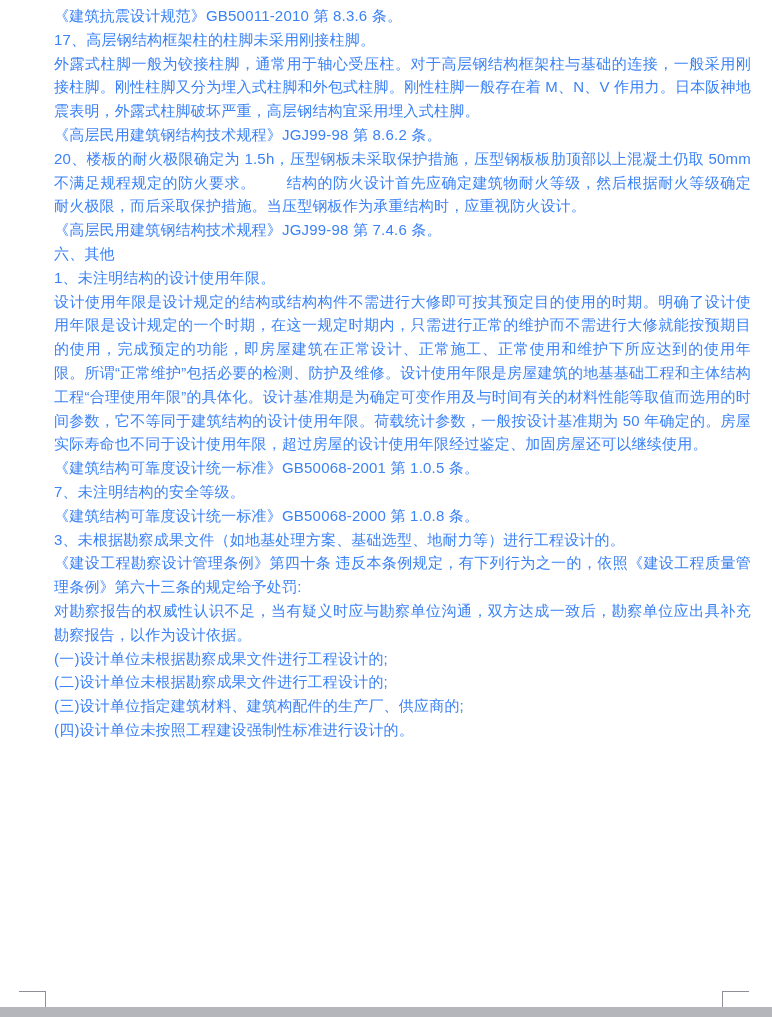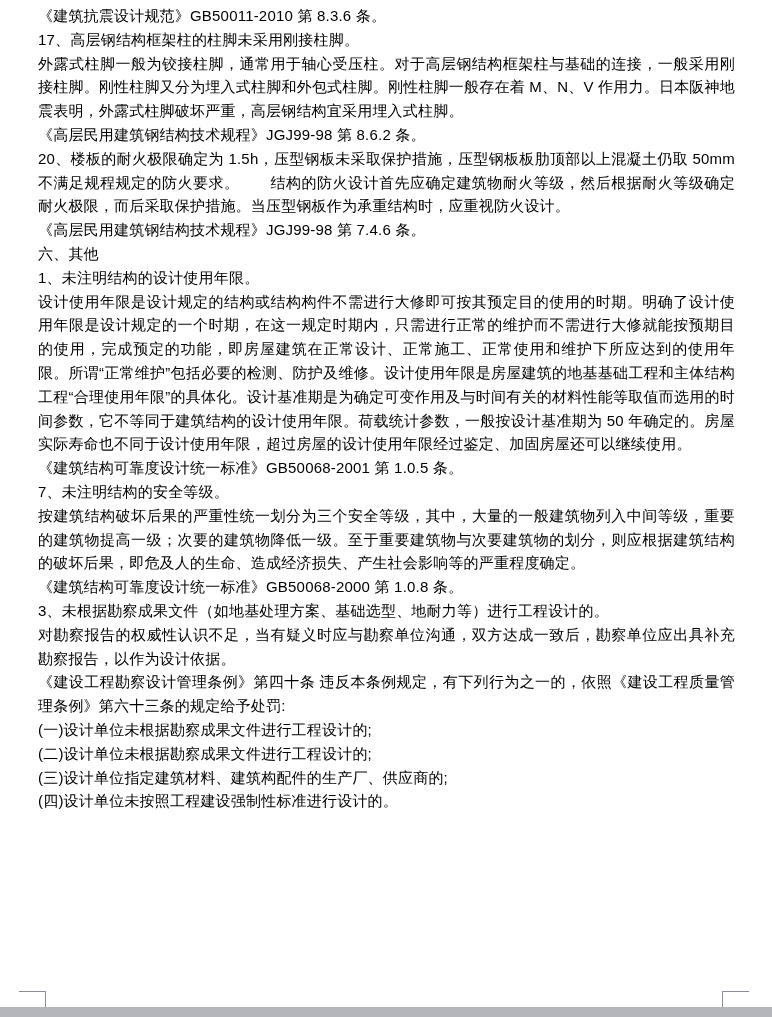--- a/index.html
+++ b/index.html
@@ -51,37 +51,36 @@
   }
   .corner-mark.right {
     left: 722px;
     border-top: 1px solid #8f9097;
     border-left: 1px solid #8f9097;
   }
 </style>
 </head>
 <body style="background: rgb(255, 255, 255);">
 
-<div class="doc-content" id="doc-content" style="color: #000000;">
+<div class="doc-content" id="doc-content" style="color: #3b82f6; margin-left: 16px;">
     <p class="para">《建筑抗震设计规范》GB50011-2010 第 8.3.6 条。</p>
     <p class="para">17、高层钢结构框架柱的柱脚未采用刚接柱脚。</p>
     <p class="para">外露式柱脚一般为铰接柱脚，通常用于轴心受压柱。对于高层钢结构框架柱与基础的连接，一般采用刚接柱脚。刚性柱脚又分为埋入式柱脚和外包式柱脚。刚性柱脚一般存在着 M、N、V 作用力。日本阪神地震表明，外露式柱脚破坏严重，高层钢结构宜采用埋入式柱脚。</p>
     <p class="para">《高层民用建筑钢结构技术规程》JGJ99-98 第 8.6.2 条。</p>
     <p class="para">20、楼板的耐火极限确定为 1.5h，压型钢板未采取保护措施，压型钢板板肋顶部以上混凝土仍取 50mm 不满足规程规定的防火要求。　　结构的防火设计首先应确定建筑物耐火等级，然后根据耐火等级确定耐火极限，而后采取保护措施。当压型钢板作为承重结构时，应重视防火设计。</p>
     <p class="para">《高层民用建筑钢结构技术规程》JGJ99-98 第 7.4.6 条。</p>
     <p class="para">六、其他</p>
     <p class="para">1、未注明结构的设计使用年限。</p>
     <p class="para">设计使用年限是设计规定的结构或结构构件不需进行大修即可按其预定目的使用的时期。明确了设计使用年限是设计规定的一个时期，在这一规定时期内，只需进行正常的维护而不需进行大修就能按预期目的使用，完成预定的功能，即房屋建筑在正常设计、正常施工、正常使用和维护下所应达到的使用年限。所谓“正常维护”包括必要的检测、防护及维修。设计使用年限是房屋建筑的地基基础工程和主体结构工程“合理使用年限”的具体化。设计基准期是为确定可变作用及与时间有关的材料性能等取值而选用的时间参数，它不等同于建筑结构的设计使用年限。荷载统计参数，一般按设计基准期为 50 年确定的。房屋实际寿命也不同于设计使用年限，超过房屋的设计使用年限经过鉴定、加固房屋还可以继续使用。</p>
     <p class="para">《建筑结构可靠度设计统一标准》GB50068-2001 第 1.0.5 条。</p>
     <p class="para">7、未注明结构的安全等级。</p>
-    <p class="para">按建筑结构破坏后果的严重性统一划分为三个安全等级，其中，大量的一般建筑物列入中间等级，重要的建筑物提高一级；次要的建筑物降低一级。至于重要建筑物与次要建筑物的划分，则应根据建筑结构的破坏后果，即危及人的生命、造成经济损失、产生社会影响等的严重程度确定。</p>
     <p class="para">《建筑结构可靠度设计统一标准》GB50068-2000 第 1.0.8 条。</p>
     <p class="para">3、未根据勘察成果文件（如地基处理方案、基础选型、地耐力等）进行工程设计的。</p>
+    <p class="para">《建设工程勘察设计管理条例》第四十条 违反本条例规定，有下列行为之一的，依照《建设工程质量管理条例》第六十三条的规定给予处罚:</p>
     <p class="para">对勘察报告的权威性认识不足，当有疑义时应与勘察单位沟通，双方达成一致后，勘察单位应出具补充勘察报告，以作为设计依据。</p>
-    <p class="para">《建设工程勘察设计管理条例》第四十条 违反本条例规定，有下列行为之一的，依照《建设工程质量管理条例》第六十三条的规定给予处罚:</p>
     <p class="para">(一)设计单位未根据勘察成果文件进行工程设计的;</p>
     <p class="para">(二)设计单位未根据勘察成果文件进行工程设计的;</p>
     <p class="para">(三)设计单位指定建筑材料、建筑构配件的生产厂、供应商的;</p>
     <p class="para">(四)设计单位未按照工程建设强制性标准进行设计的。</p>
   </div>
 
 <div class="corner-mark left" style="border-color: rgb(143, 144, 151);"></div>
 
 <div class="corner-mark right" style="border-color: rgb(143, 144, 151);"></div>
 

